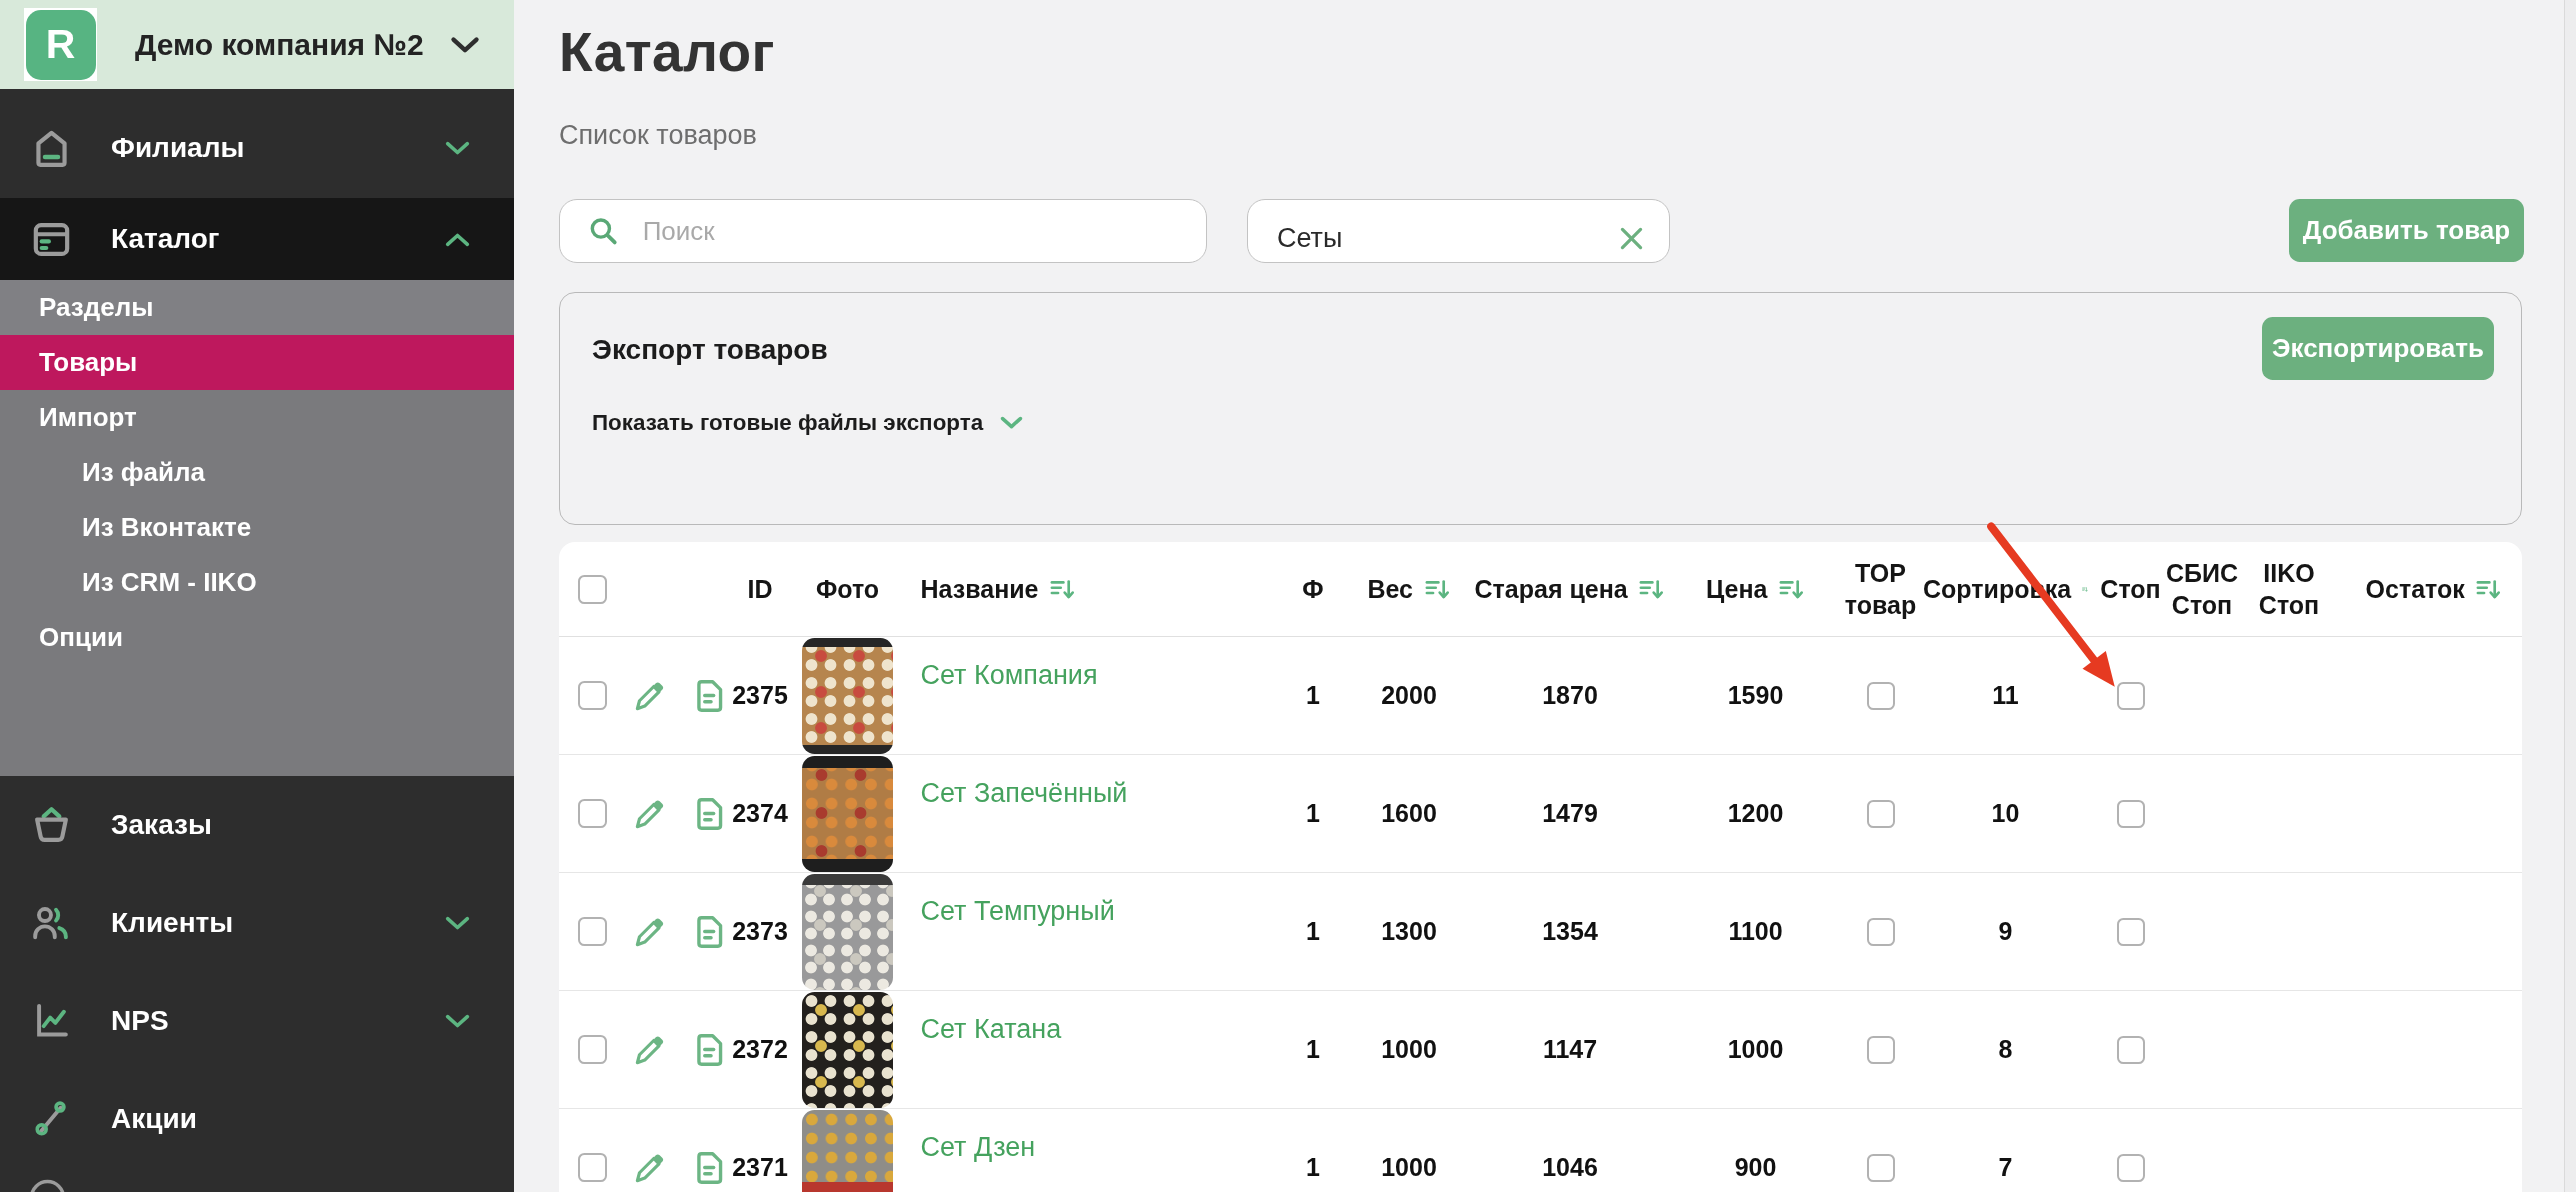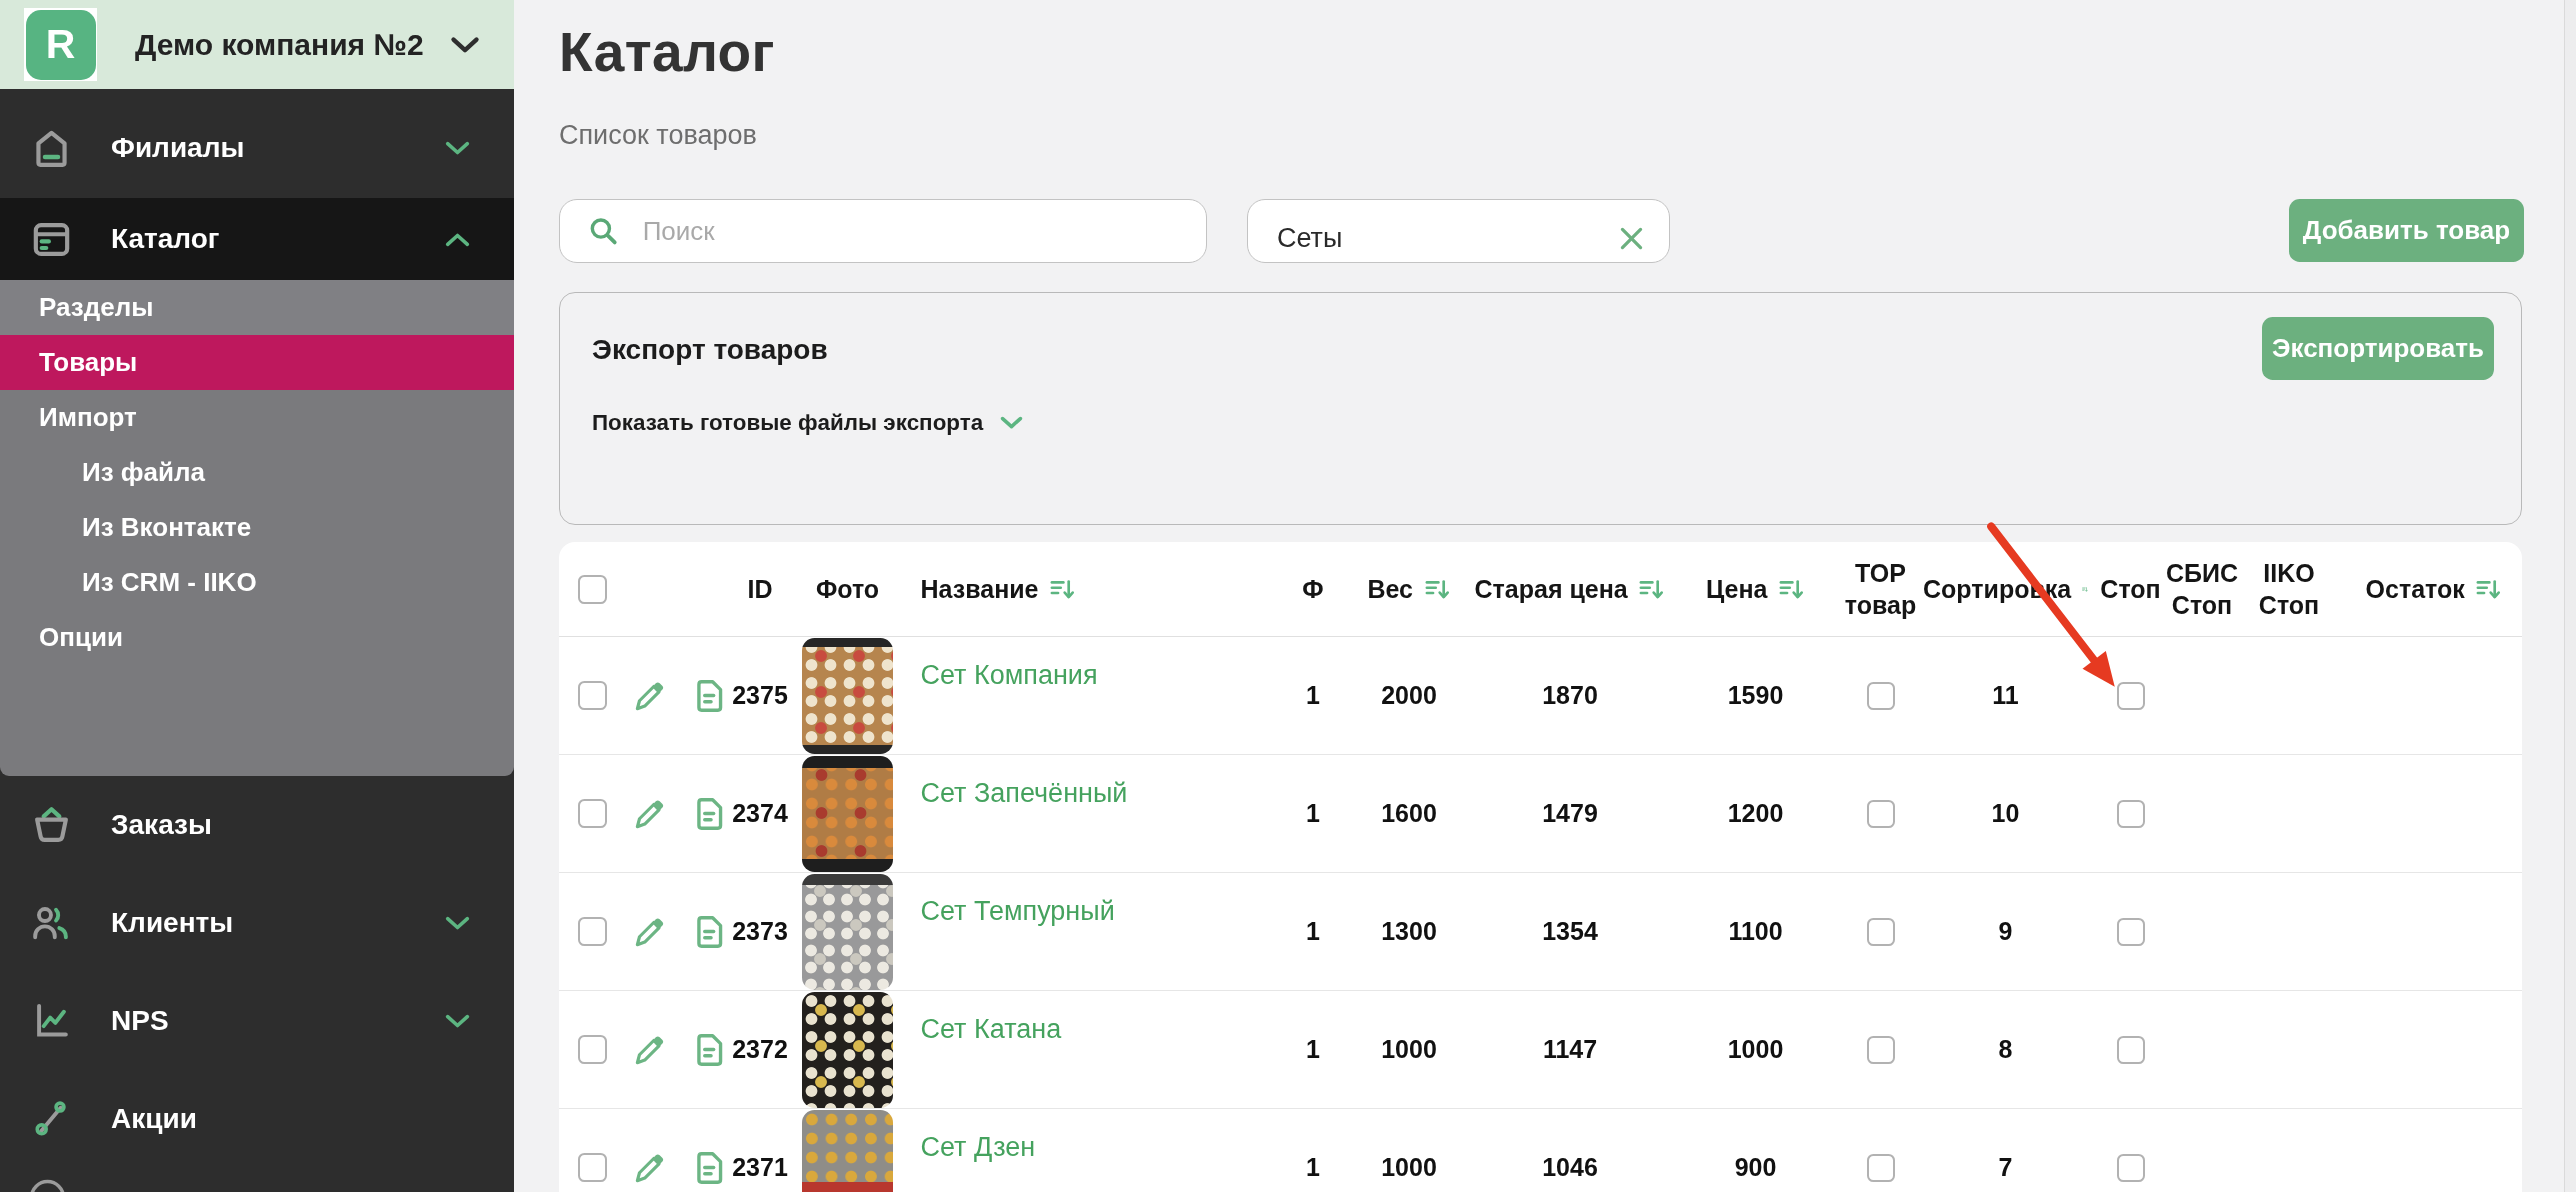--- a/index.html
+++ b/index.html
@@ -12,21 +12,21 @@
   .company { height:89px; background:#d8e9da; display:flex; align-items:center; padding:0 34px 0 24px; }
   .logo-wrap { width:73px; height:73px; background:#ffffff; display:flex; align-items:center; justify-content:center; flex:0 0 auto; }
   .logo { width:70px; height:70px; background:#57b482; border-radius:15px; color:#fff;
     font-size:41px; font-weight:700; display:flex; align-items:center; justify-content:center; }
   .company-name { margin-left:38px; font-size:30px; font-weight:700; color:#232323; flex:1; }
   .nav-item { display:flex; align-items:center; padding:0 43px 0 24px; color:#fff;
     font-size:28px; font-weight:700; }
   .nav-item .lbl { margin-left:32px; flex:1; }
   .ni-filials { height:100px; margin-top:9px; }
   .ni-catalog { height:82px; background:#161616; }
-  .submenu { background:#7a7a7d; padding-bottom:111px;border-radius:9px; }
+  .submenu { background:#7a7a7d; padding-bottom:111px; }
   .sub-item { height:55px; display:flex; align-items:center; padding-left:39px;
     color:#ffffff; font-size:26px; font-weight:700; }
   .sub-item.lvl2 { padding-left:82px; }
   .sub-item.first { background:#808084; }
   .sub-item.active { background:#be185d; }
   .ni-lower { height:98px; }
   .icon24 { width:55px; height:55px; flex:0 0 auto; display:flex; align-items:center; justify-content:center; }
   .chev { flex:0 0 auto; }
 
   

